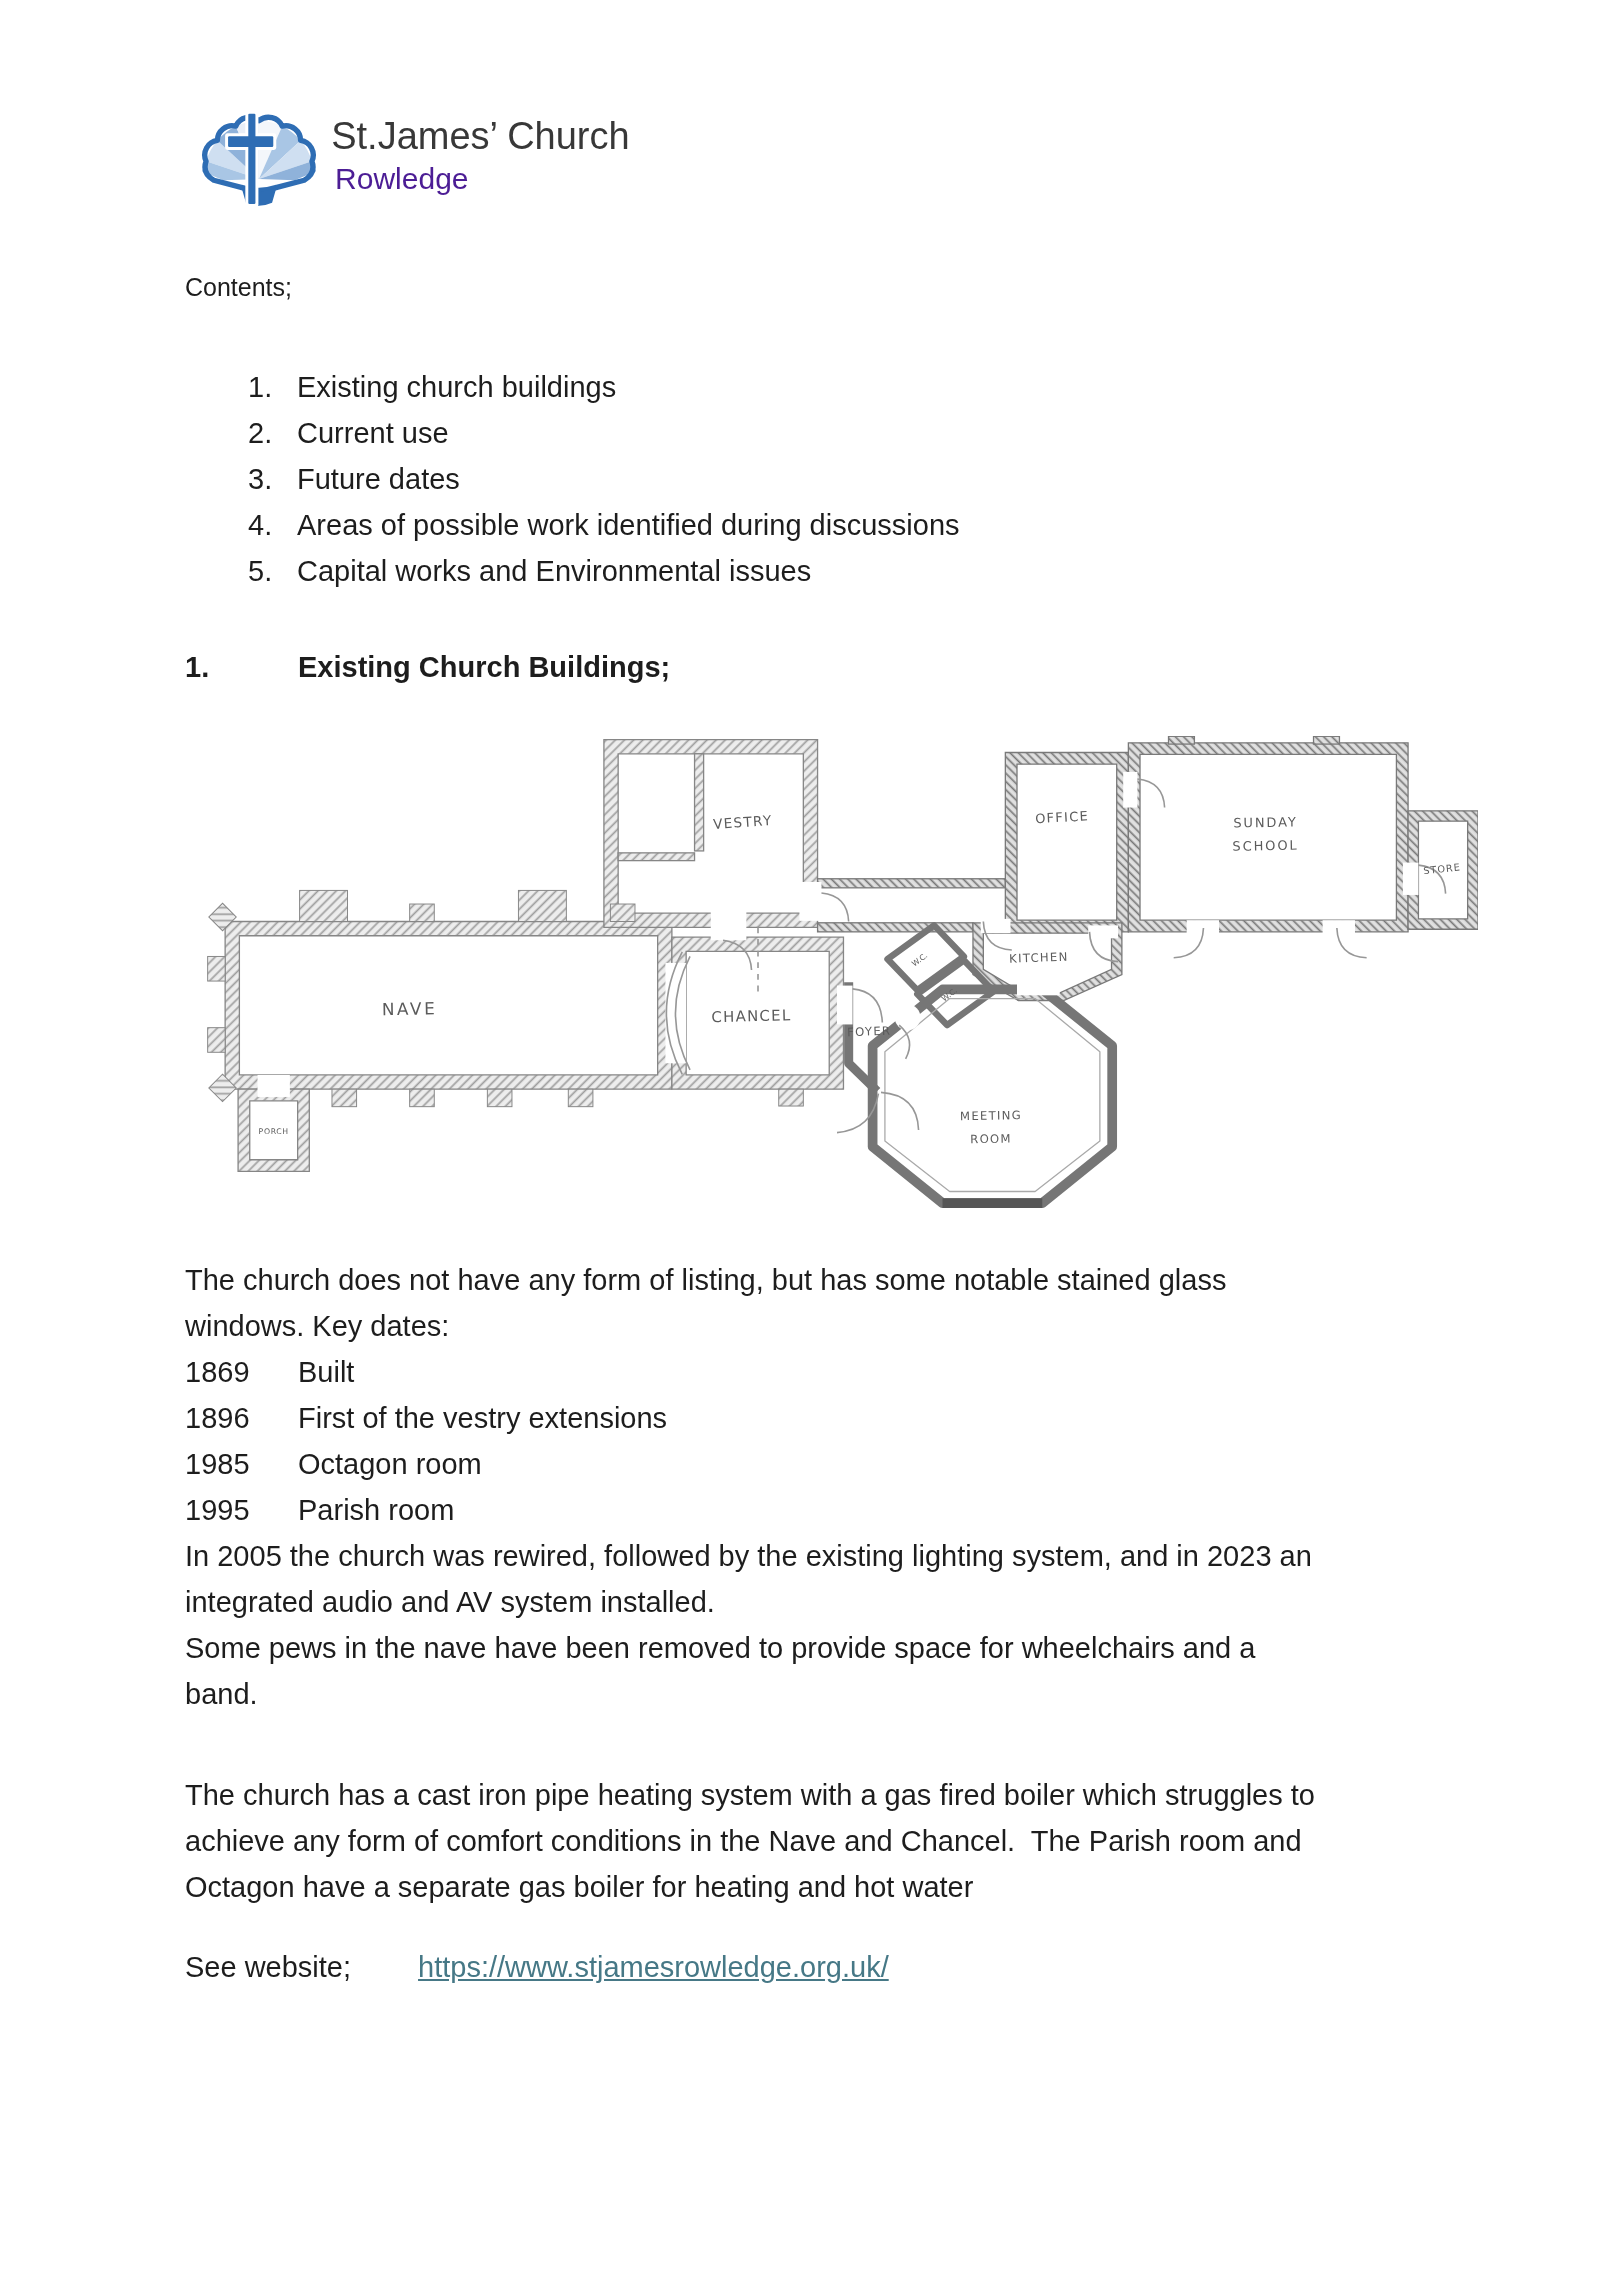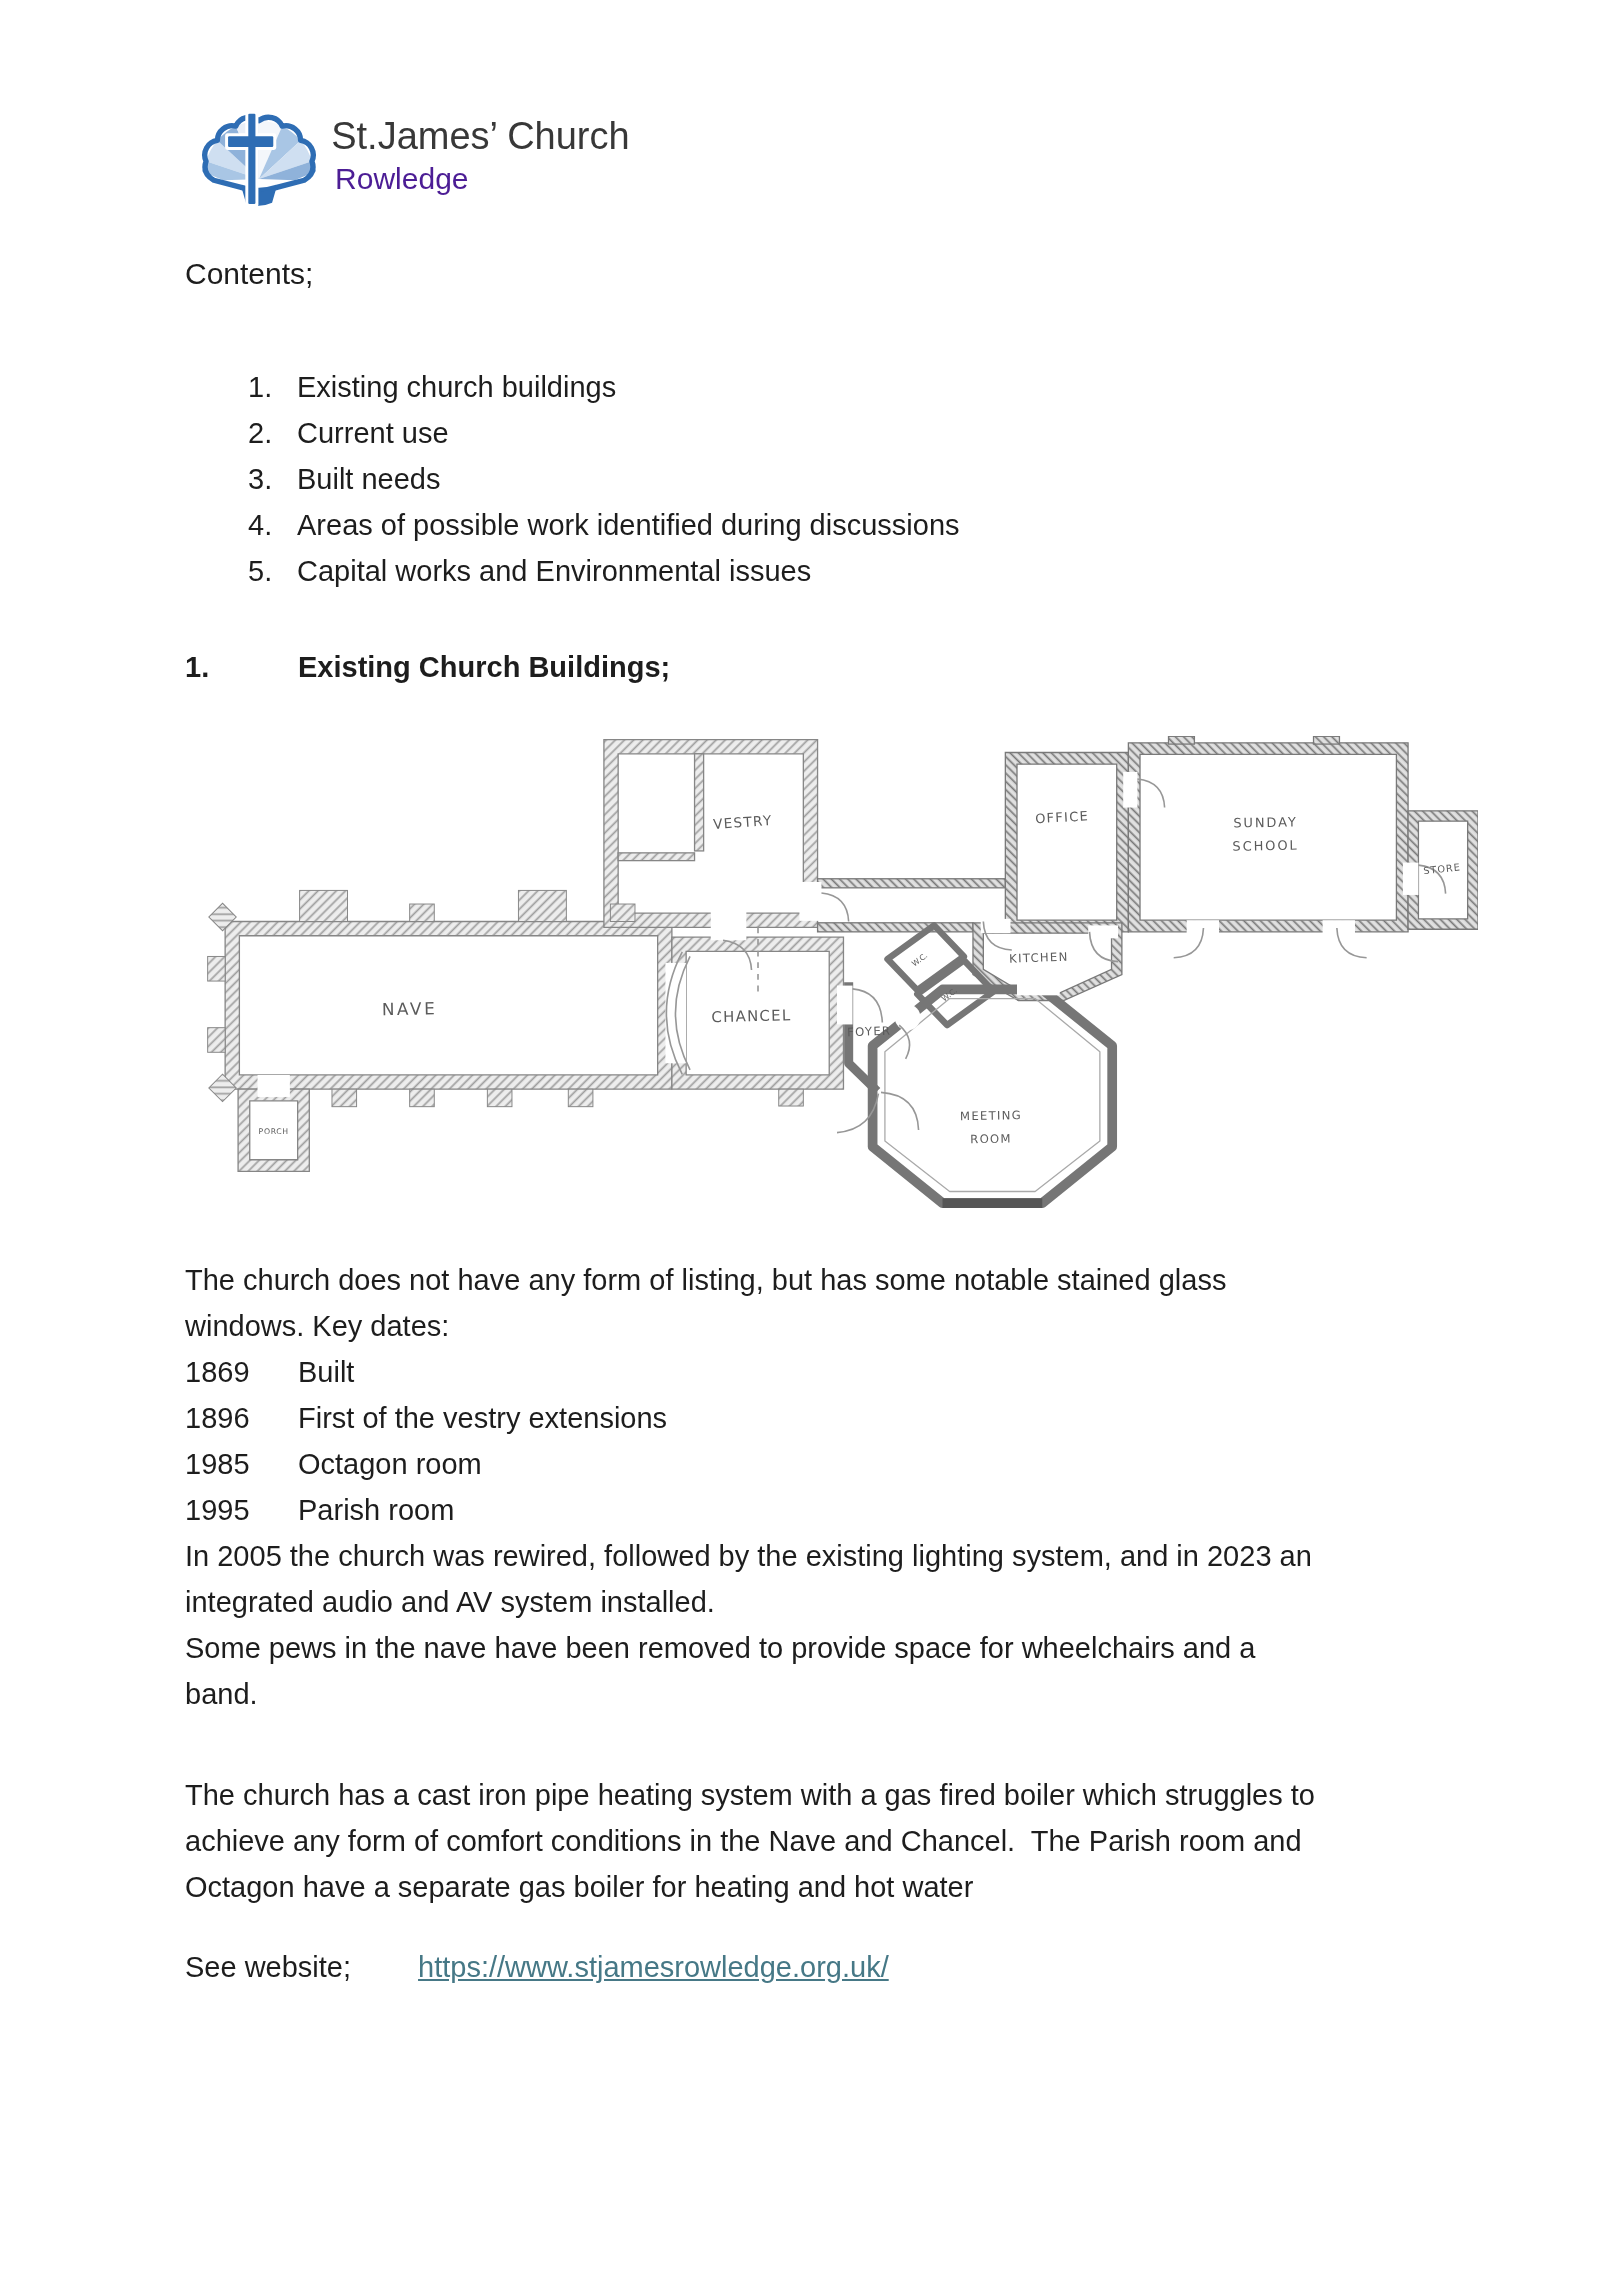--- a/index.html
+++ b/index.html
@@ -12,21 +12,21 @@
     color:#1d1d1d;
     overflow:hidden;
   }
   
   .logo{position:absolute;left:196px;top:97px;display:flex;align-items:flex-start;}
   .logo-mark{width:126px;height:113px;flex:0 0 auto;}
   .logo-text{margin-left:9.2px;padding-top:19.6px;}
   .logo-title{font-size:38px;color:#383838;letter-spacing:0px;line-height:1;}
   .logo-subtitle{font-size:30px;color:#4c1d95;line-height:1;margin-top:9.2px;margin-left:3.9px;}
   
-  .contents-heading{position:absolute;left:185px;top:257px;font-size:30px;}
+  .contents-heading{position:absolute;left:185px;top:273px;font-size:25px;}
   .toc{position:absolute;left:185px;top:364px;}
   .toc-row{display:flex;height:46px;align-items:baseline;font-size:29px;line-height:46px;}
   .toc-num{width:49px;margin-left:63px;}
   .section-heading{position:absolute;left:185px;top:644px;display:flex;font-weight:bold;font-size:29px;line-height:46px;}
   .section-num{width:113px;}
   .bodyblock{position:absolute;left:185px;width:1380px;font-size:29px;line-height:46px;}
   .para-line{white-space:pre-wrap;}
   .date-row{display:flex;}
   .date-year{width:113px;flex:0 0 auto;}
   #block-a{top:1257px;}
@@ -86,21 +86,21 @@
     <div class="toc-row">
       <span class="toc-num">1.</span>
       <span>Existing church buildings</span>
     </div>
     <div class="toc-row">
       <span class="toc-num">2.</span>
       <span>Current use</span>
     </div>
     <div class="toc-row">
       <span class="toc-num">3.</span>
-      <span>Built needs</span>
+      <span>Future dates</span>
     </div>
     <div class="toc-row">
       <span class="toc-num">4.</span>
       <span>Areas of possible work identified during discussions</span>
     </div>
     <div class="toc-row">
       <span class="toc-num">5.</span>
       <span>Capital works and Environmental issues</span>
     </div>
   </div>

